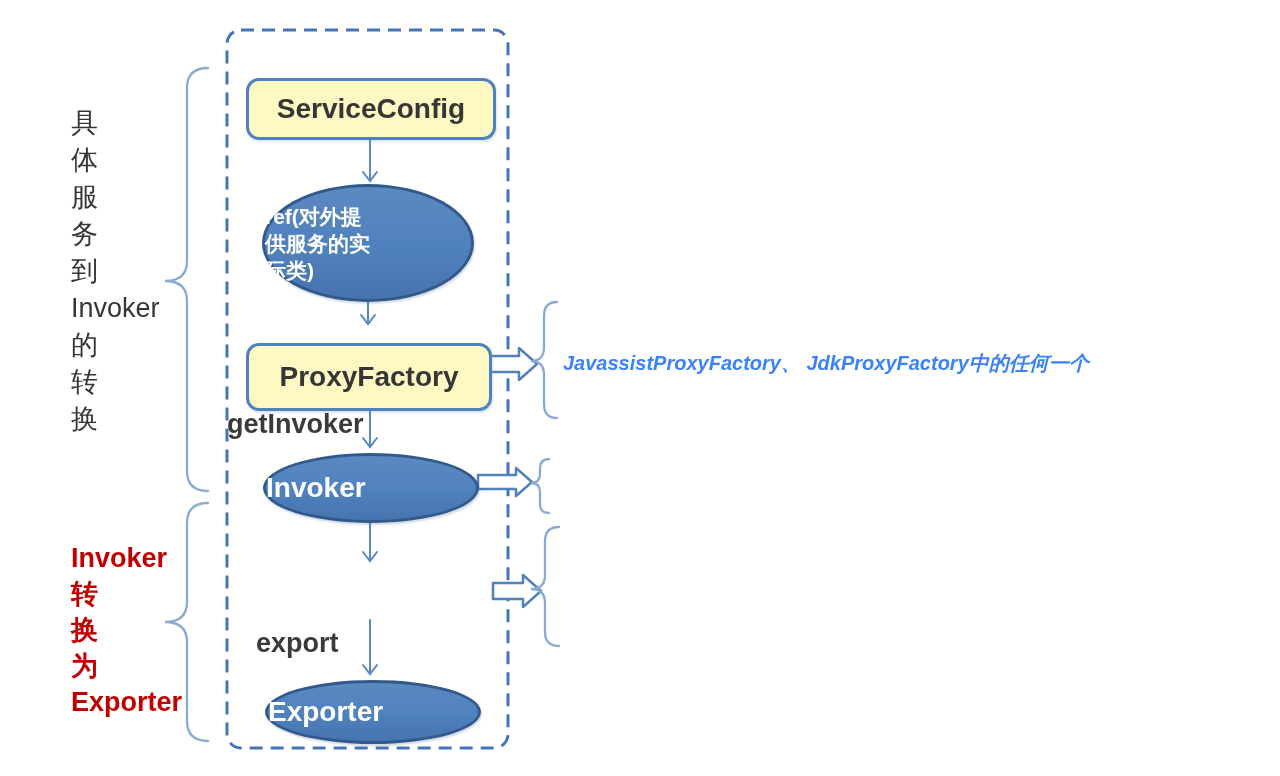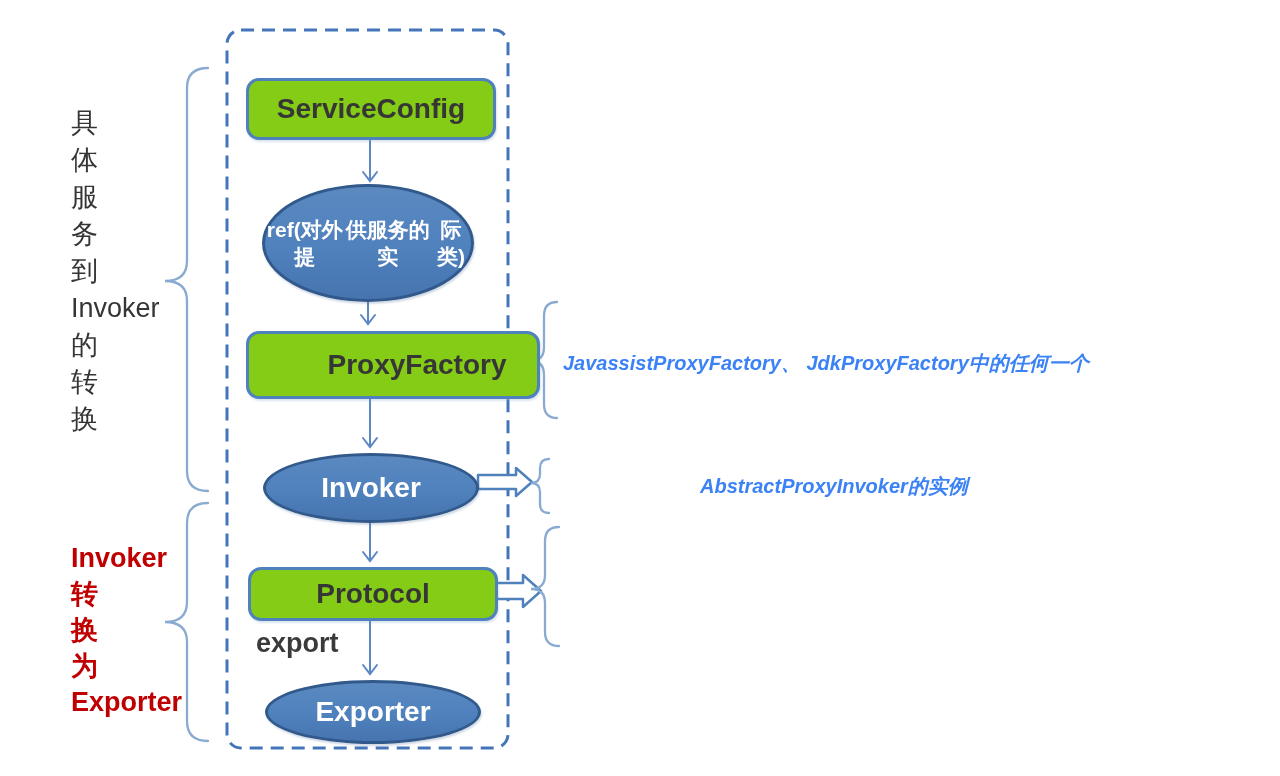--- a/index.html
+++ b/index.html
@@ -1,25 +1,25 @@
 <!DOCTYPE html>
 <html><head>
 <meta charset="utf-8">
 <style>
   html,body{margin:0;padding:0;background:#fff;}
   .canvas{position:relative;width:1280px;height:776px;background:#fff;overflow:hidden;
           font-family:"Liberation Sans","DejaVu Sans",sans-serif;}
   .layer{position:absolute;left:0;top:0;width:1280px;height:776px;}
-  .node-box{position:absolute;background:#84cc16;border:3px solid #4f81bd;border-radius:13px;
+  .node-box{position:absolute;background:#fef9c3;border:3px solid #4f81bd;border-radius:13px;
             display:flex;align-items:center;justify-content:center;
             font-size:28px;font-weight:600;color:#363636;
             box-shadow:1px 2px 2px rgba(120,150,190,.25);}
   .node-ellipse{position:absolute;border:3px solid #31598c;border-radius:50%;
             background:linear-gradient(180deg,#5b89c0 0%,#4f81bd 55%,#4674ae 100%);
-            color:#fff;display:flex;flex-direction:row;align-items:center;justify-content:center;
+            color:#fff;display:flex;flex-direction:column;align-items:flex-start;justify-content:center;
             text-align:center;box-shadow:1px 2px 2px rgba(100,130,170,.3);}
   .ellipse-big-label{font-size:28px;font-weight:600;}
   .ref-line{font-size:21px;line-height:27px;font-weight:700;}
   .ref-line:first-child{font-weight:700;}
   .edge-label{position:absolute;font-size:27px;font-weight:700;color:#3a3a3a;white-space:nowrap;}
   .side-col{position:absolute;font-size:27px;line-height:37px;color:#353535;white-space:nowrap;}
   .side-col.red{color:#c00000;font-weight:700;line-height:36px;}
   .side-line{display:block;}
   .annot{position:absolute;font-size:20px;font-weight:600;color:#3b82f6;white-space:nowrap;line-height:34px;font-style:italic;}
 </style>
@@ -58,32 +58,30 @@
   <div class="node-box" style="left:246px;top:78px;width:244px;height:56px;">
     <span>ServiceConfig</span>
   </div>
 
   <div class="node-ellipse" style="left:262px;top:184px;width:206px;height:112px;">
     <span class="ref-line">ref(对外提</span>
     <span class="ref-line">供服务的实</span>
     <span class="ref-line">际类)</span>
   </div>
 
-  <div class="node-box" style="left:246px;top:331px;width:240px;height:62px;padding-left:48px;">
+  <div class="node-box" style="left:246px;top:343px;width:240px;height:62px;">
     <span>ProxyFactory</span>
   </div>
 
+  <div class="edge-label" style="left:227px;top:409px;">getInvoker</div>
 
   <div class="node-ellipse" style="left:263px;top:453px;width:210px;height:64px;">
     <span class="ellipse-big-label">Invoker</span>
   </div>
 
-  <div class="node-box" style="left:248px;top:567px;width:244px;height:48px;">
-    <span>Protocol</span>
-  </div>
 
   <div class="edge-label" style="left:256px;top:628px;">export</div>
 
   <div class="node-ellipse" style="left:265px;top:680px;width:210px;height:58px;">
     <span class="ellipse-big-label">Exporter</span>
   </div>
 
   <div class="side-col" style="left:71px;top:105px;">
     <span class="side-line">具</span>
     <span class="side-line">体</span>
@@ -99,16 +97,15 @@
   <div class="side-col red" style="left:71px;top:540px;">
     <span class="side-line">Invoker</span>
     <span class="side-line">转</span>
     <span class="side-line">换</span>
     <span class="side-line">为</span>
     <span class="side-line">Exporter</span>
   </div>
 
   <div class="annot" style="left:563px;top:346px;">JavassistProxyFactory、 JdkProxyFactory中的任何一个</div>
 
-  <div class="annot" style="left:700px;top:469px;">AbstractProxyInvoker的实例</div>
 
 
 </div>
 
 </body></html>

